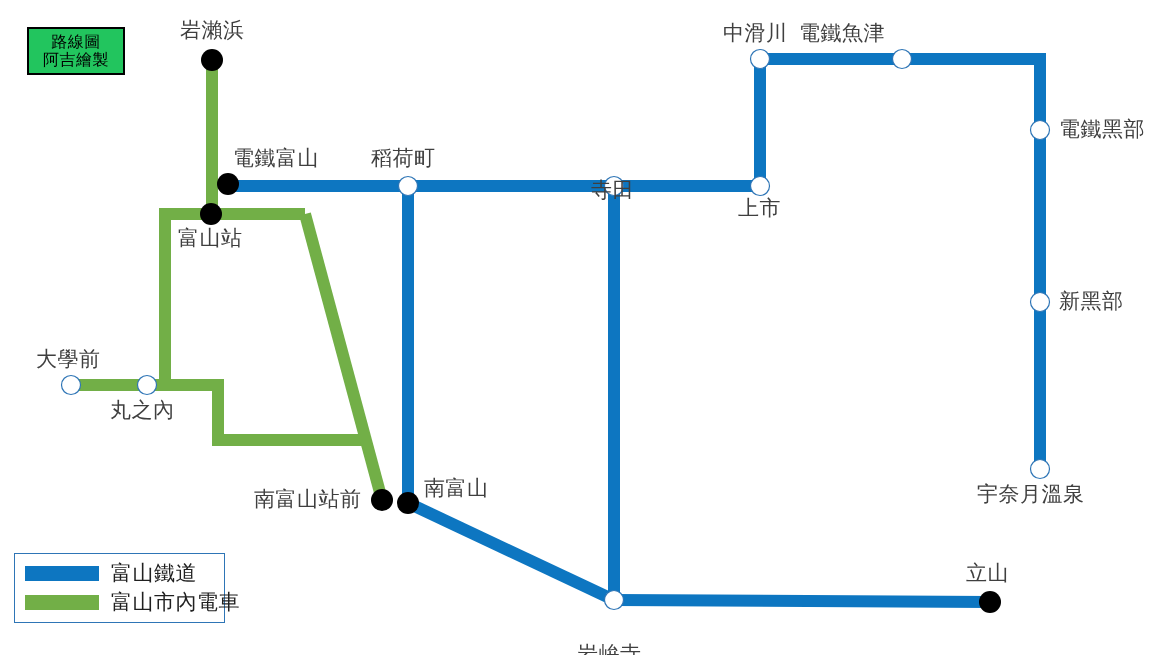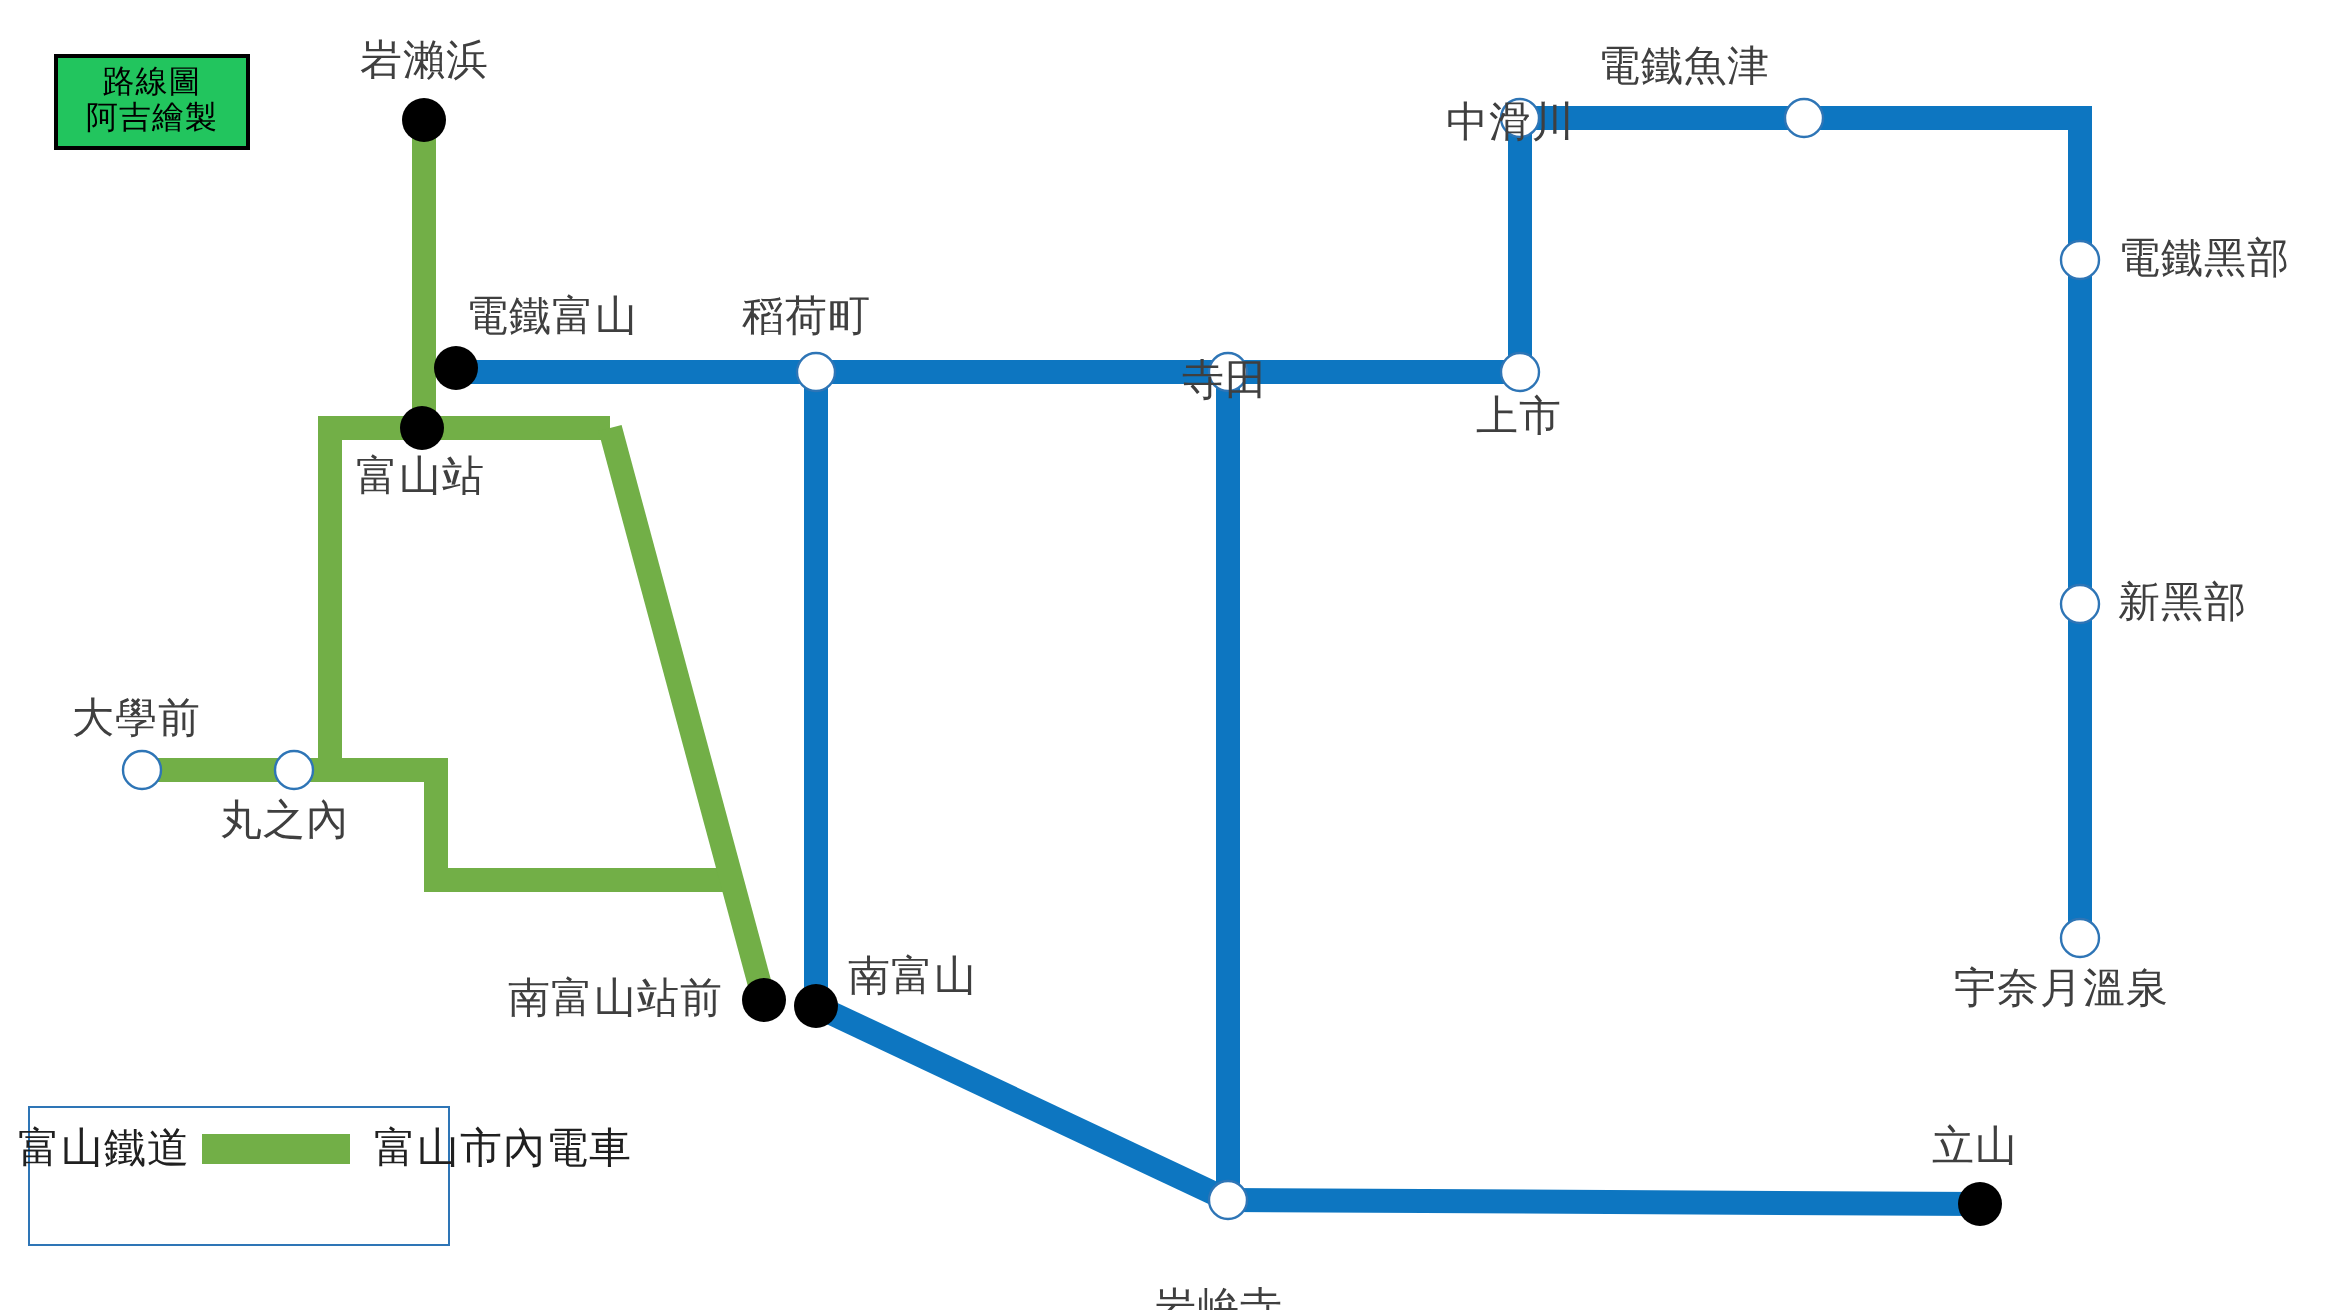--- a/index.html
+++ b/index.html
@@ -63,21 +63,21 @@
     position: absolute;
     left: 14px;
     top: 553px;
     width: 211px;
     height: 70px;
     background: #ffffff;
     border: 1px solid #2e75b6;
     box-sizing: border-box;
     padding: 8px 10px;
     display: flex;
-    flex-direction: row;
+    flex-direction: column;
     justify-content: center;
     gap: 6px;
   }
   .legend-row {
     display: flex;
     align-items: center;
     gap: 12px;
     height: 24px;
   }
   .legend-swatch {
@@ -135,21 +135,21 @@
       </g>
   </svg>
 
   <div id="labels-layer">
       <div class="station-label" style="left: 180px; top: 20px;">岩瀨浜</div>
       <div class="station-label" style="left: 233px; top: 148px;">電鐵富山</div>
       <div class="station-label" style="left: 178px; top: 228px;">富山站</div>
       <div class="station-label" style="left: 371px; top: 148px;">稻荷町</div>
       <div class="station-label" style="left: 591px; top: 148px; margin-top: 32px;">寺田</div>
       <div class="station-label" style="left: 738px; top: 198px;">上市</div>
-      <div class="station-label" style="left: 723px; top: 23px; margin-top: 28px;">中滑川</div>
+      <div class="station-label" style="left: 723px; top: 23px;">中滑川</div>
       <div class="station-label" style="left: 786px; top: 23px; margin-left: 13px;">電鐵魚津</div>
       <div class="station-label" style="left: 1059px; top: 119px;">電鐵黑部</div>
       <div class="station-label" style="left: 1059px; top: 291px;">新黑部</div>
       <div class="station-label" style="left: 977px; top: 484px;">宇奈月溫泉</div>
       <div class="station-label" style="left: 36px; top: 349px;">大學前</div>
       <div class="station-label" style="left: 110px; top: 400px;">丸之內</div>
       <div class="station-label" style="left: 254px; top: 489px;">南富山站前</div>
       <div class="station-label" style="left: 424px; top: 478px;">南富山</div>
       <div class="station-label" style="left: 577px; top: 644px;">岩峅寺</div>
       <div class="station-label" style="left: 966px; top: 563px;">立山</div>

